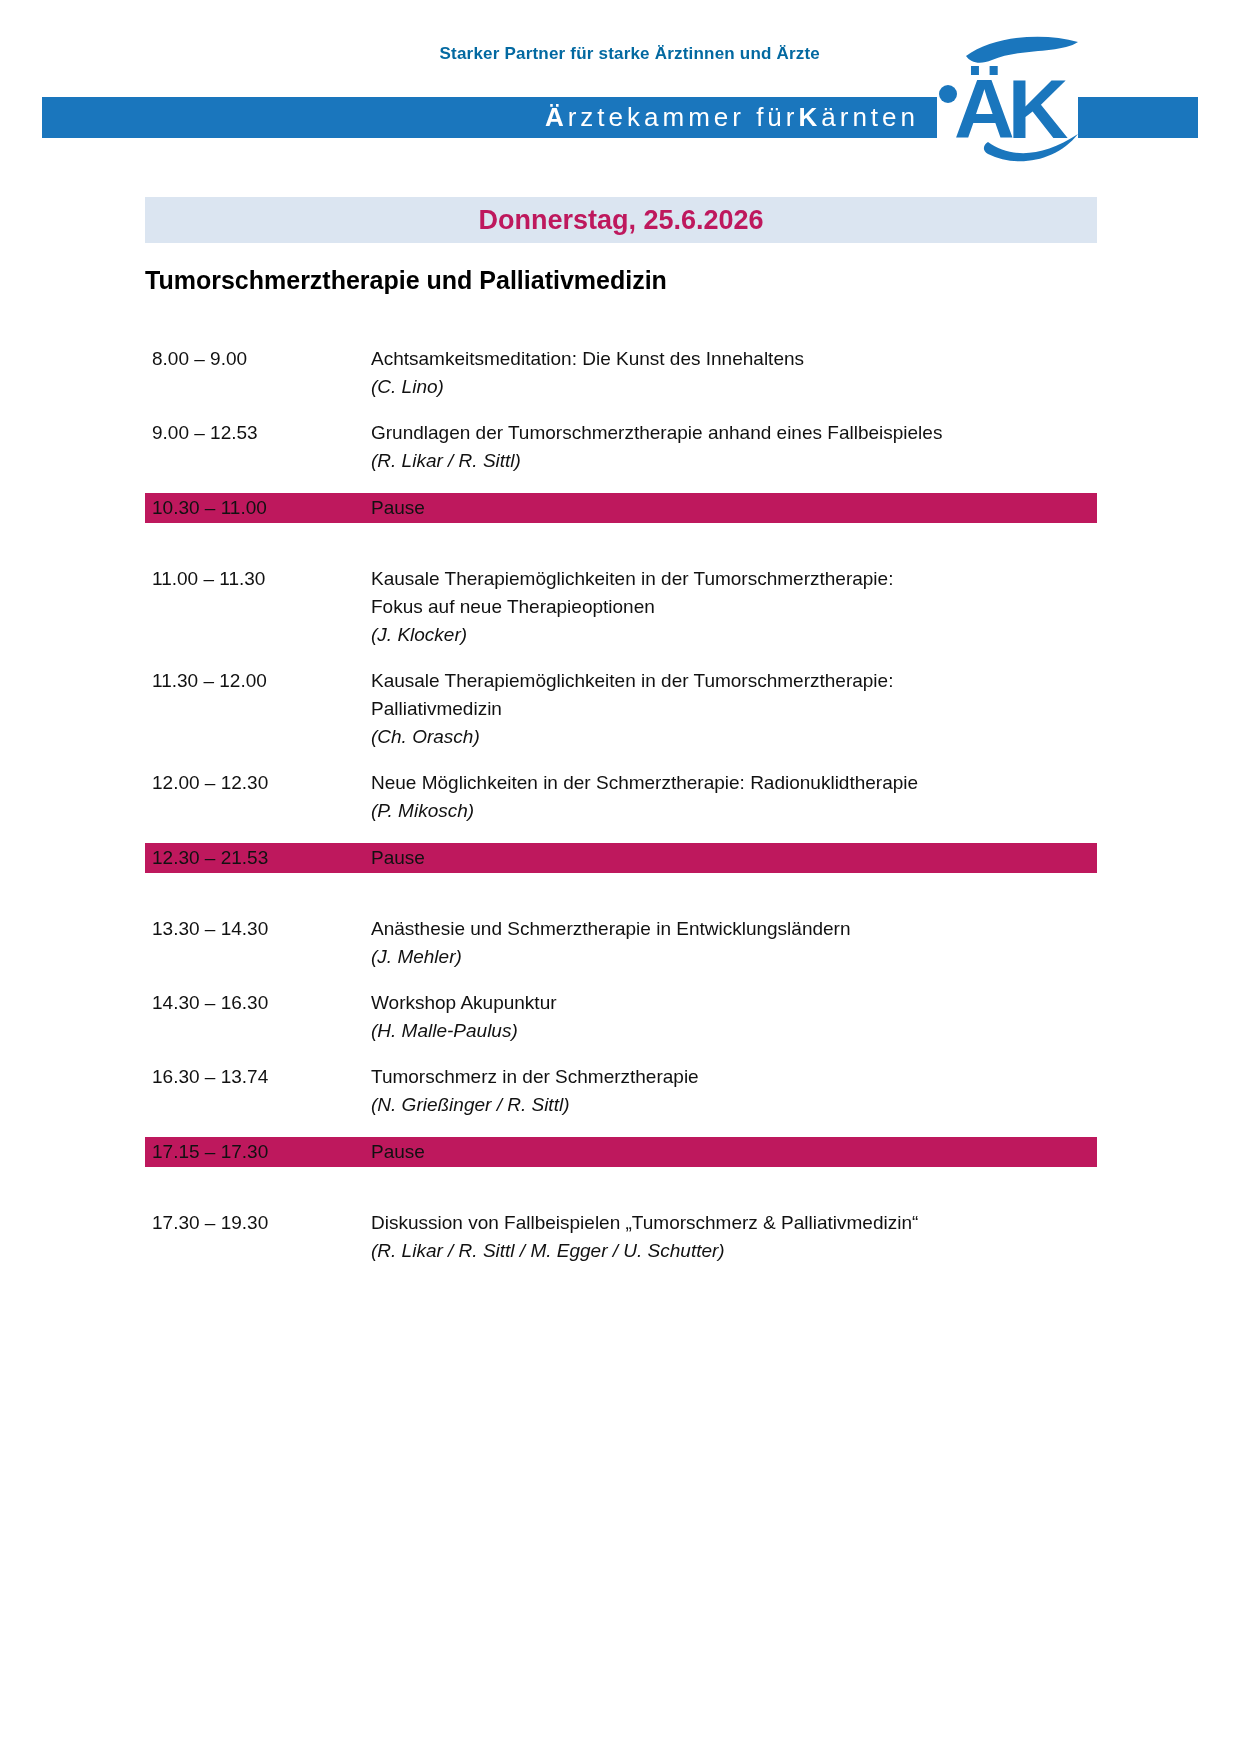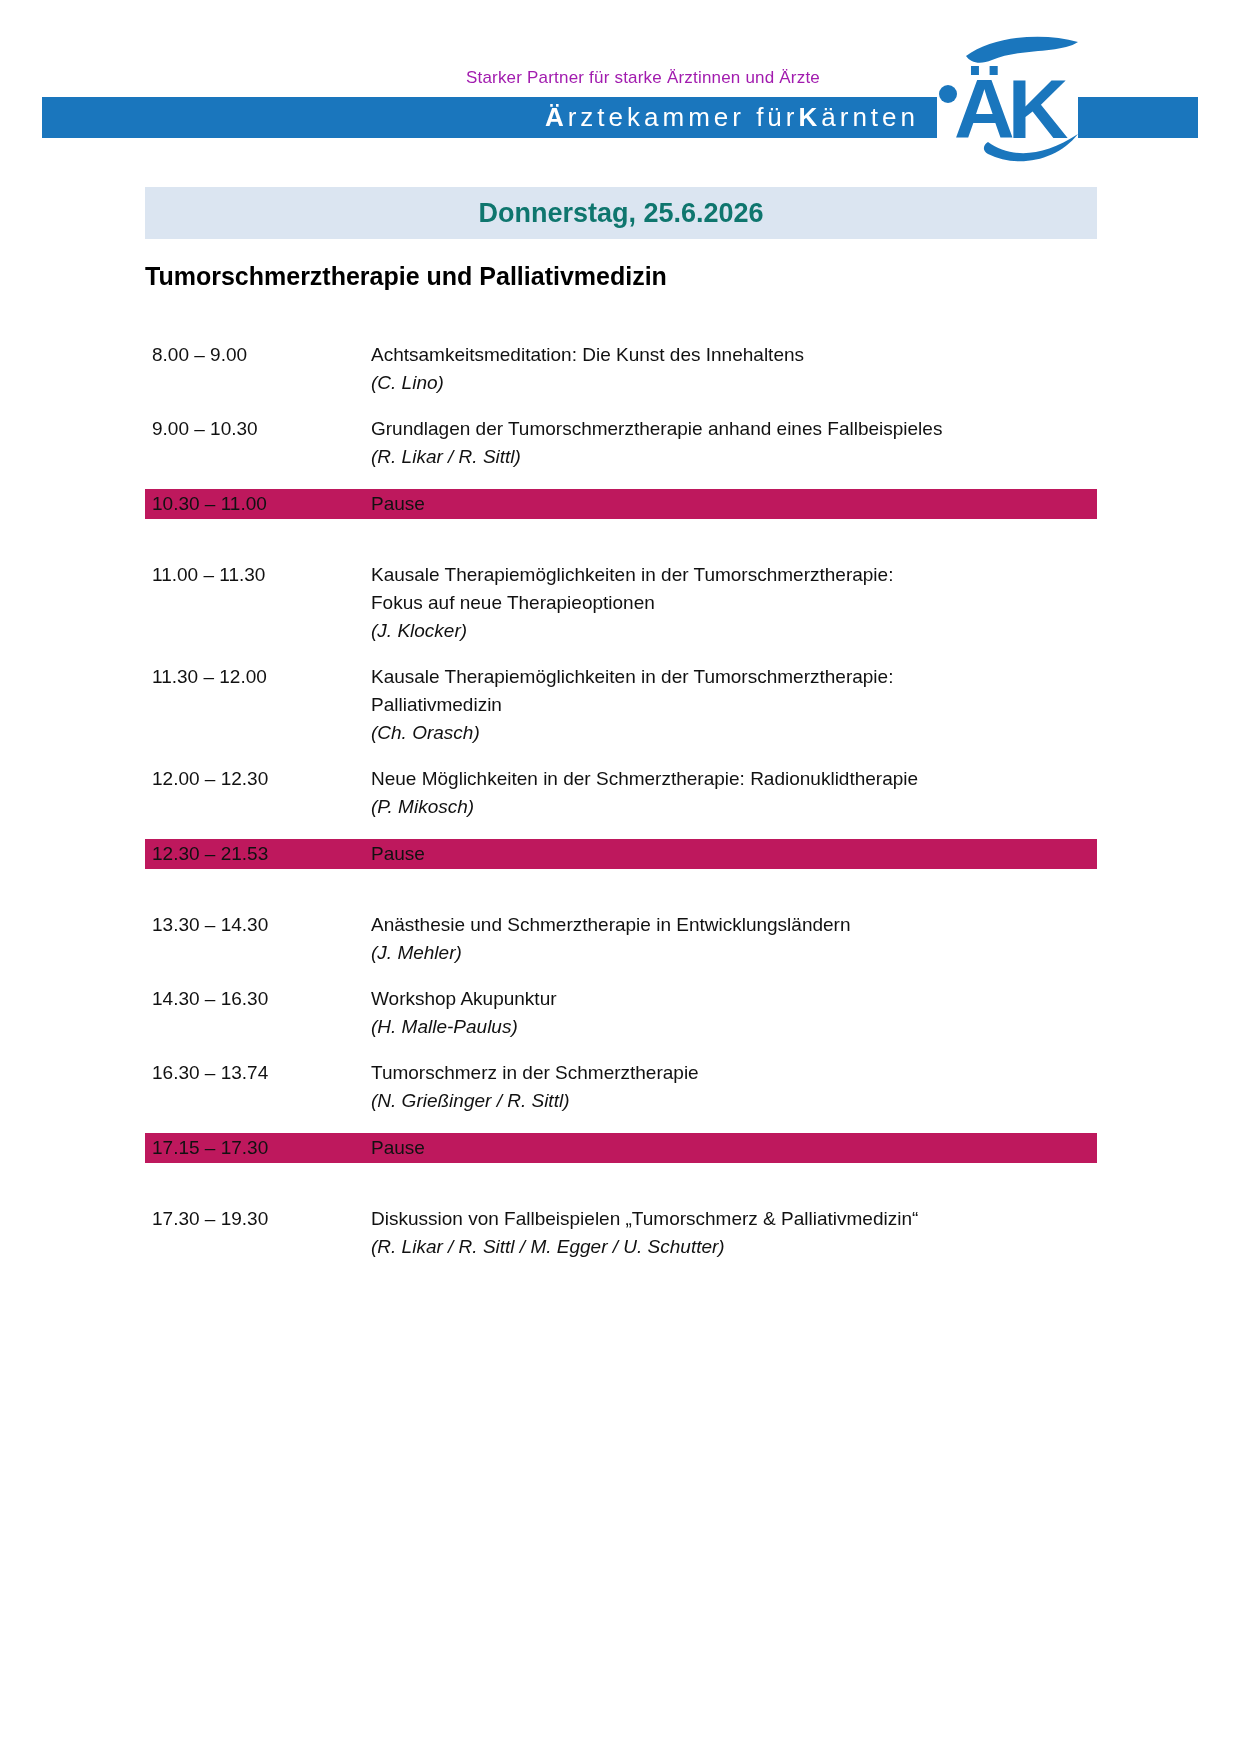--- a/index.html
+++ b/index.html
@@ -8,24 +8,24 @@
     background:#ffffff;
     font-family:"Liberation Sans", sans-serif;
     color:#111111;
     position:relative;
     overflow:hidden;
   }
 
   
   .header{position:relative; height:175px;}
   .tagline{
-    position:absolute; top:68px; left:0; width:820px;
+    position:absolute; top:44px; left:0; width:820px;
     text-align:right;
-    font-size:17px; font-weight:normal;
-    color:#a21caf;
+    font-size:17px; font-weight:bold;
+    color:#0369a1;
     letter-spacing:0.2px;
   }
   .bar-main{
     position:absolute; top:97px; left:42px; width:895px; height:41px;
     background:#1a76bd;
     display:flex; align-items:center; justify-content:flex-end;
     box-sizing:border-box; padding-right:18px;
     color:#ffffff;
     font-size:26px; font-weight:300; letter-spacing:4px;
     white-space:nowrap;
@@ -34,24 +34,24 @@
   .bar-right{
     position:absolute; top:97px; left:1078px; width:120px; height:41px;
     background:#1a76bd;
   }
   .logo{
     position:absolute; top:34px; left:938px; width:142px; height:132px;
   }
 
   
   .date-band{
-    margin:12px 0 0 145px; width:952px; height:52px;
+    margin:22px 0 0 145px; width:952px; height:46px;
     background:#dbe5f1;
     display:flex; align-items:center; justify-content:center;
-    font-size:27px; font-weight:bold; color:#0f766e;
+    font-size:27px; font-weight:bold; color:#be185d;
   }
 
   
   .page-title{
     margin:23px 0 0 145px; width:952px;
     text-align:left;
     font-size:25px; font-weight:bold; color:#000;
   }
 
   
@@ -105,21 +105,21 @@
 
 <div class="schedule">
     <div class="row session">
       <div class="time">8.00 – 9.00</div>
       <div class="content">
         <div class="title-line">Achtsamkeitsmeditation: Die Kunst des Innehaltens</div>
         <div class="speakers">(C. Lino)</div>
       </div>
     </div>
     <div class="row session">
-      <div class="time">9.00 – 10.30</div>
+      <div class="time">9.00 – 12.53</div>
       <div class="content">
         <div class="title-line">Grundlagen der Tumorschmerztherapie anhand eines Fallbeispieles</div>
         <div class="speakers">(R. Likar / R. Sittl)</div>
       </div>
     </div>
     <div class="row pause">
       <div class="time">10.30 – 11.00</div>
       <div class="content">Pause</div>
     </div>
     <div class="row session">

